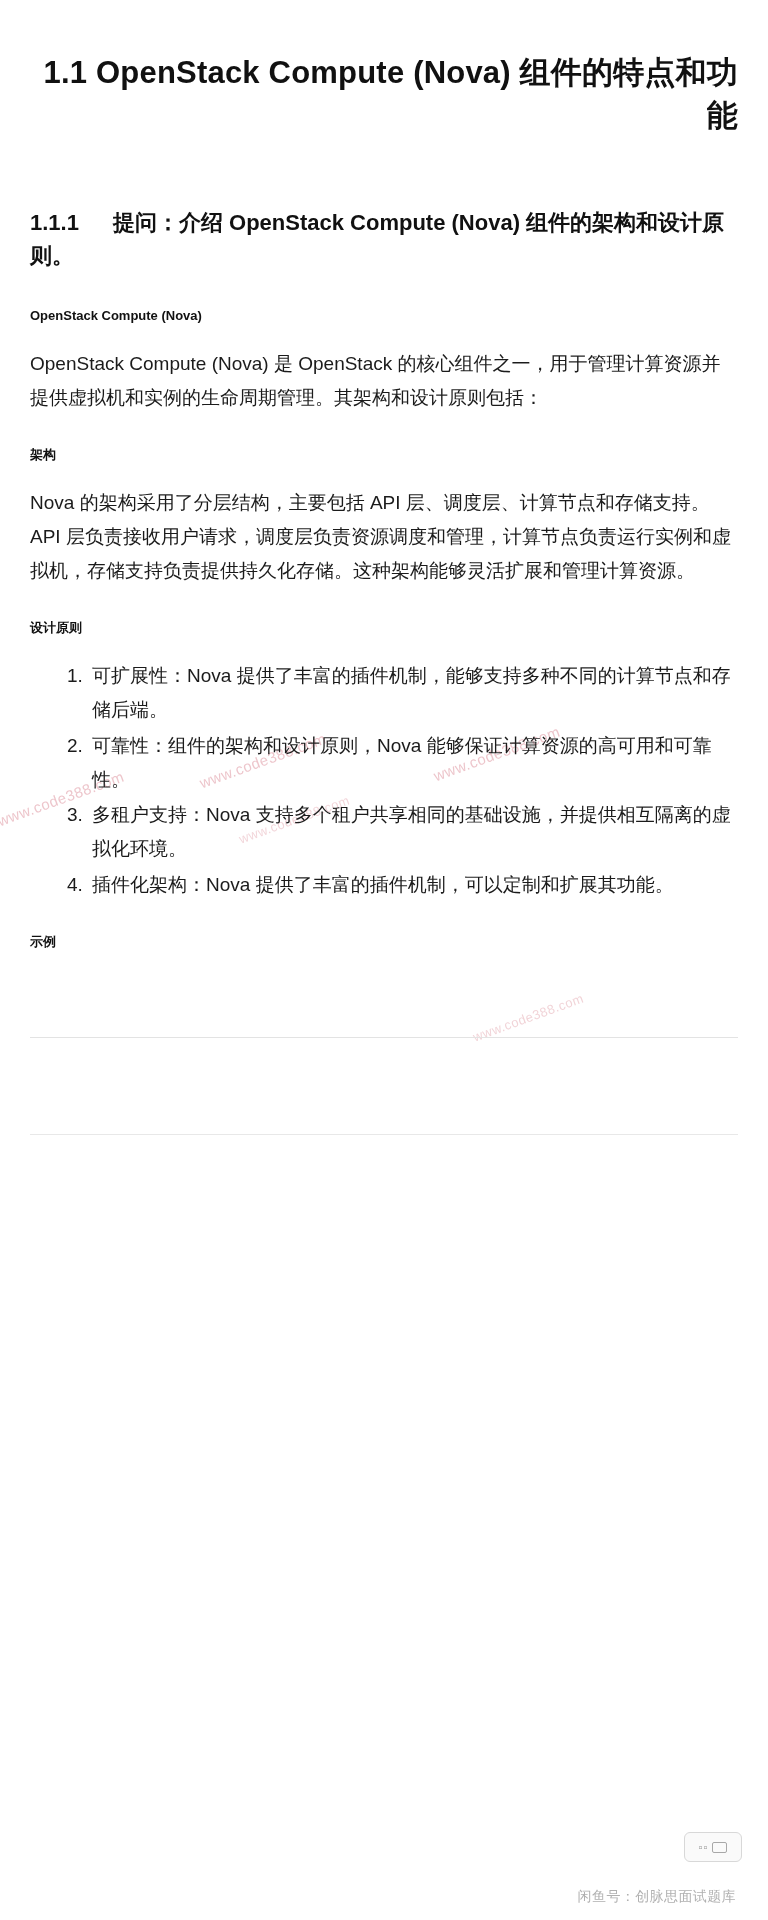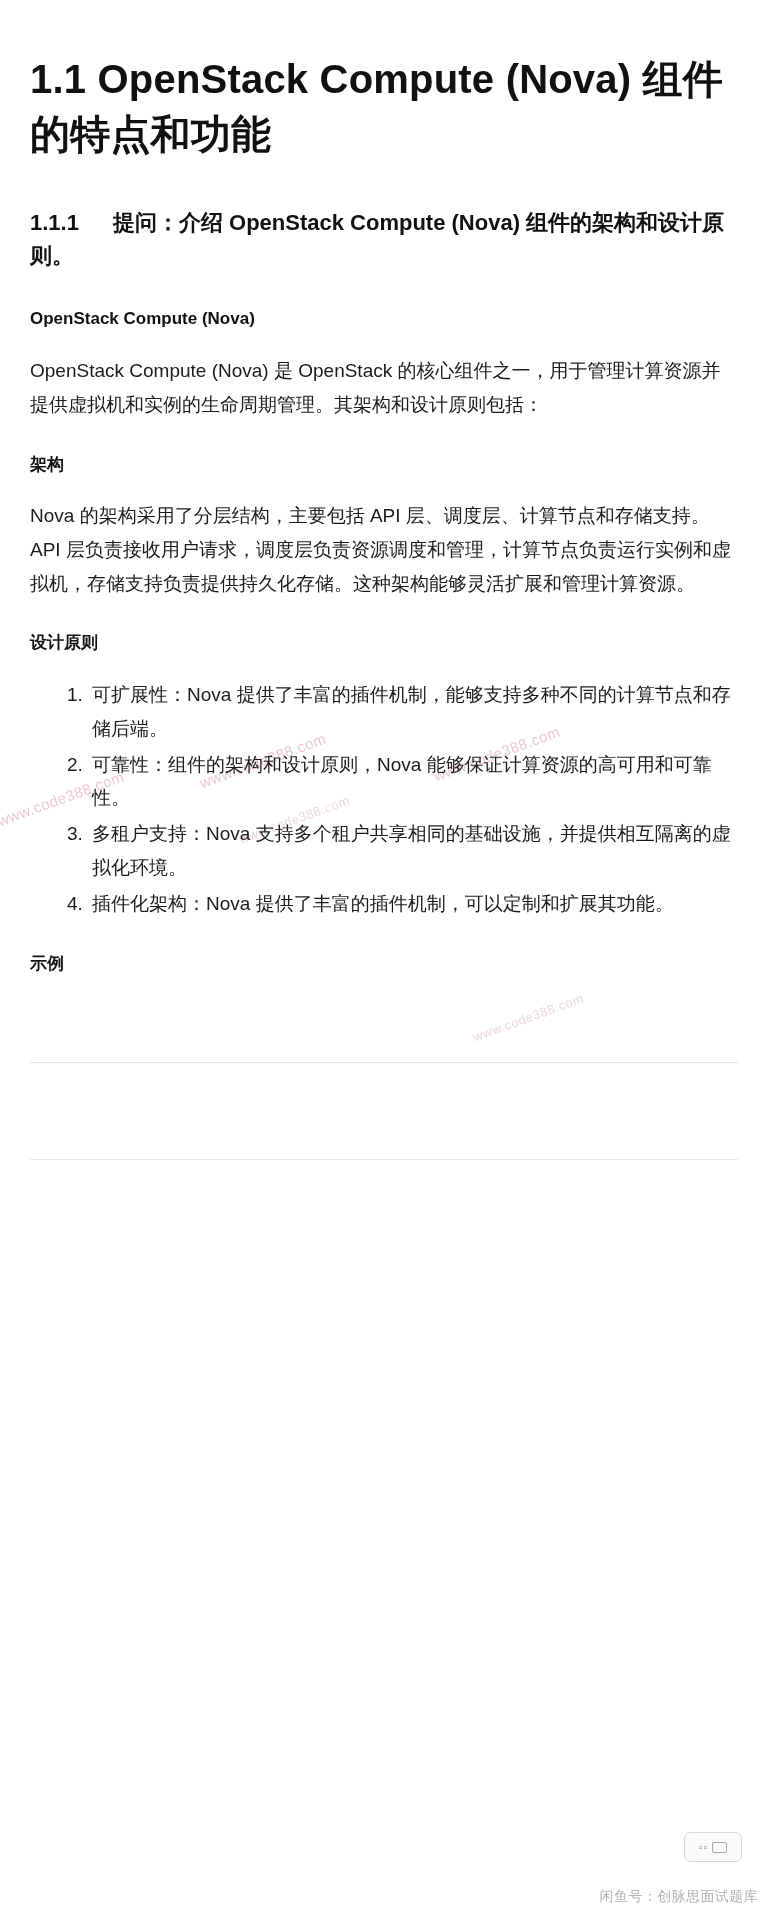--- a/index.html
+++ b/index.html
@@ -14,39 +14,40 @@
     color: #1b1b1b;
     position: relative;
     overflow: hidden;
   }
   .page {
     padding: 52px 30px 0 30px;
     position: relative;
     z-index: 2;
   }
   h1.doc-title {
-    font-size: 40px;
+    font-size: 31px;
     line-height: 1.38;
     font-weight: bold;
-    margin: 0 0 44px 0;
+    margin: 0 0 68px 0;
     letter-spacing: 0.2px;
     color: #111111;
+    text-align: right;
   }
   h2.section-heading {
     font-size: 22px;
     line-height: 1.5;
     font-weight: bold;
     margin: 0 0 34px 0;
     color: #111111;
   }
   h2.section-heading .num {
     margin-right: 34px;
   }
   h3.sub-heading {
-    font-size: 17px;
+    font-size: 13px;
     line-height: 1.5;
     font-weight: bold;
     margin: 0 0 22px 0;
     color: #111111;
   }
   p.body-text {
     font-size: 19px;
     line-height: 1.78;
     margin: 0 4px 30px 0;
     color: #1b1b1b;
@@ -93,21 +94,21 @@
   .footer {
     position: absolute;
     bottom: 0;
     left: 0;
     width: 768px;
     height: 96px;
     z-index: 3;
   }
   .footer-note {
     position: absolute;
-    right: 10px;
+    right: 32px;
     bottom: 14px;
     font-size: 14px;
     color: #b0b0b0;
     letter-spacing: 0.4px;
   }
   .page-badge {
     position: absolute;
     right: 26px;
     bottom: 58px;
     width: 56px;

